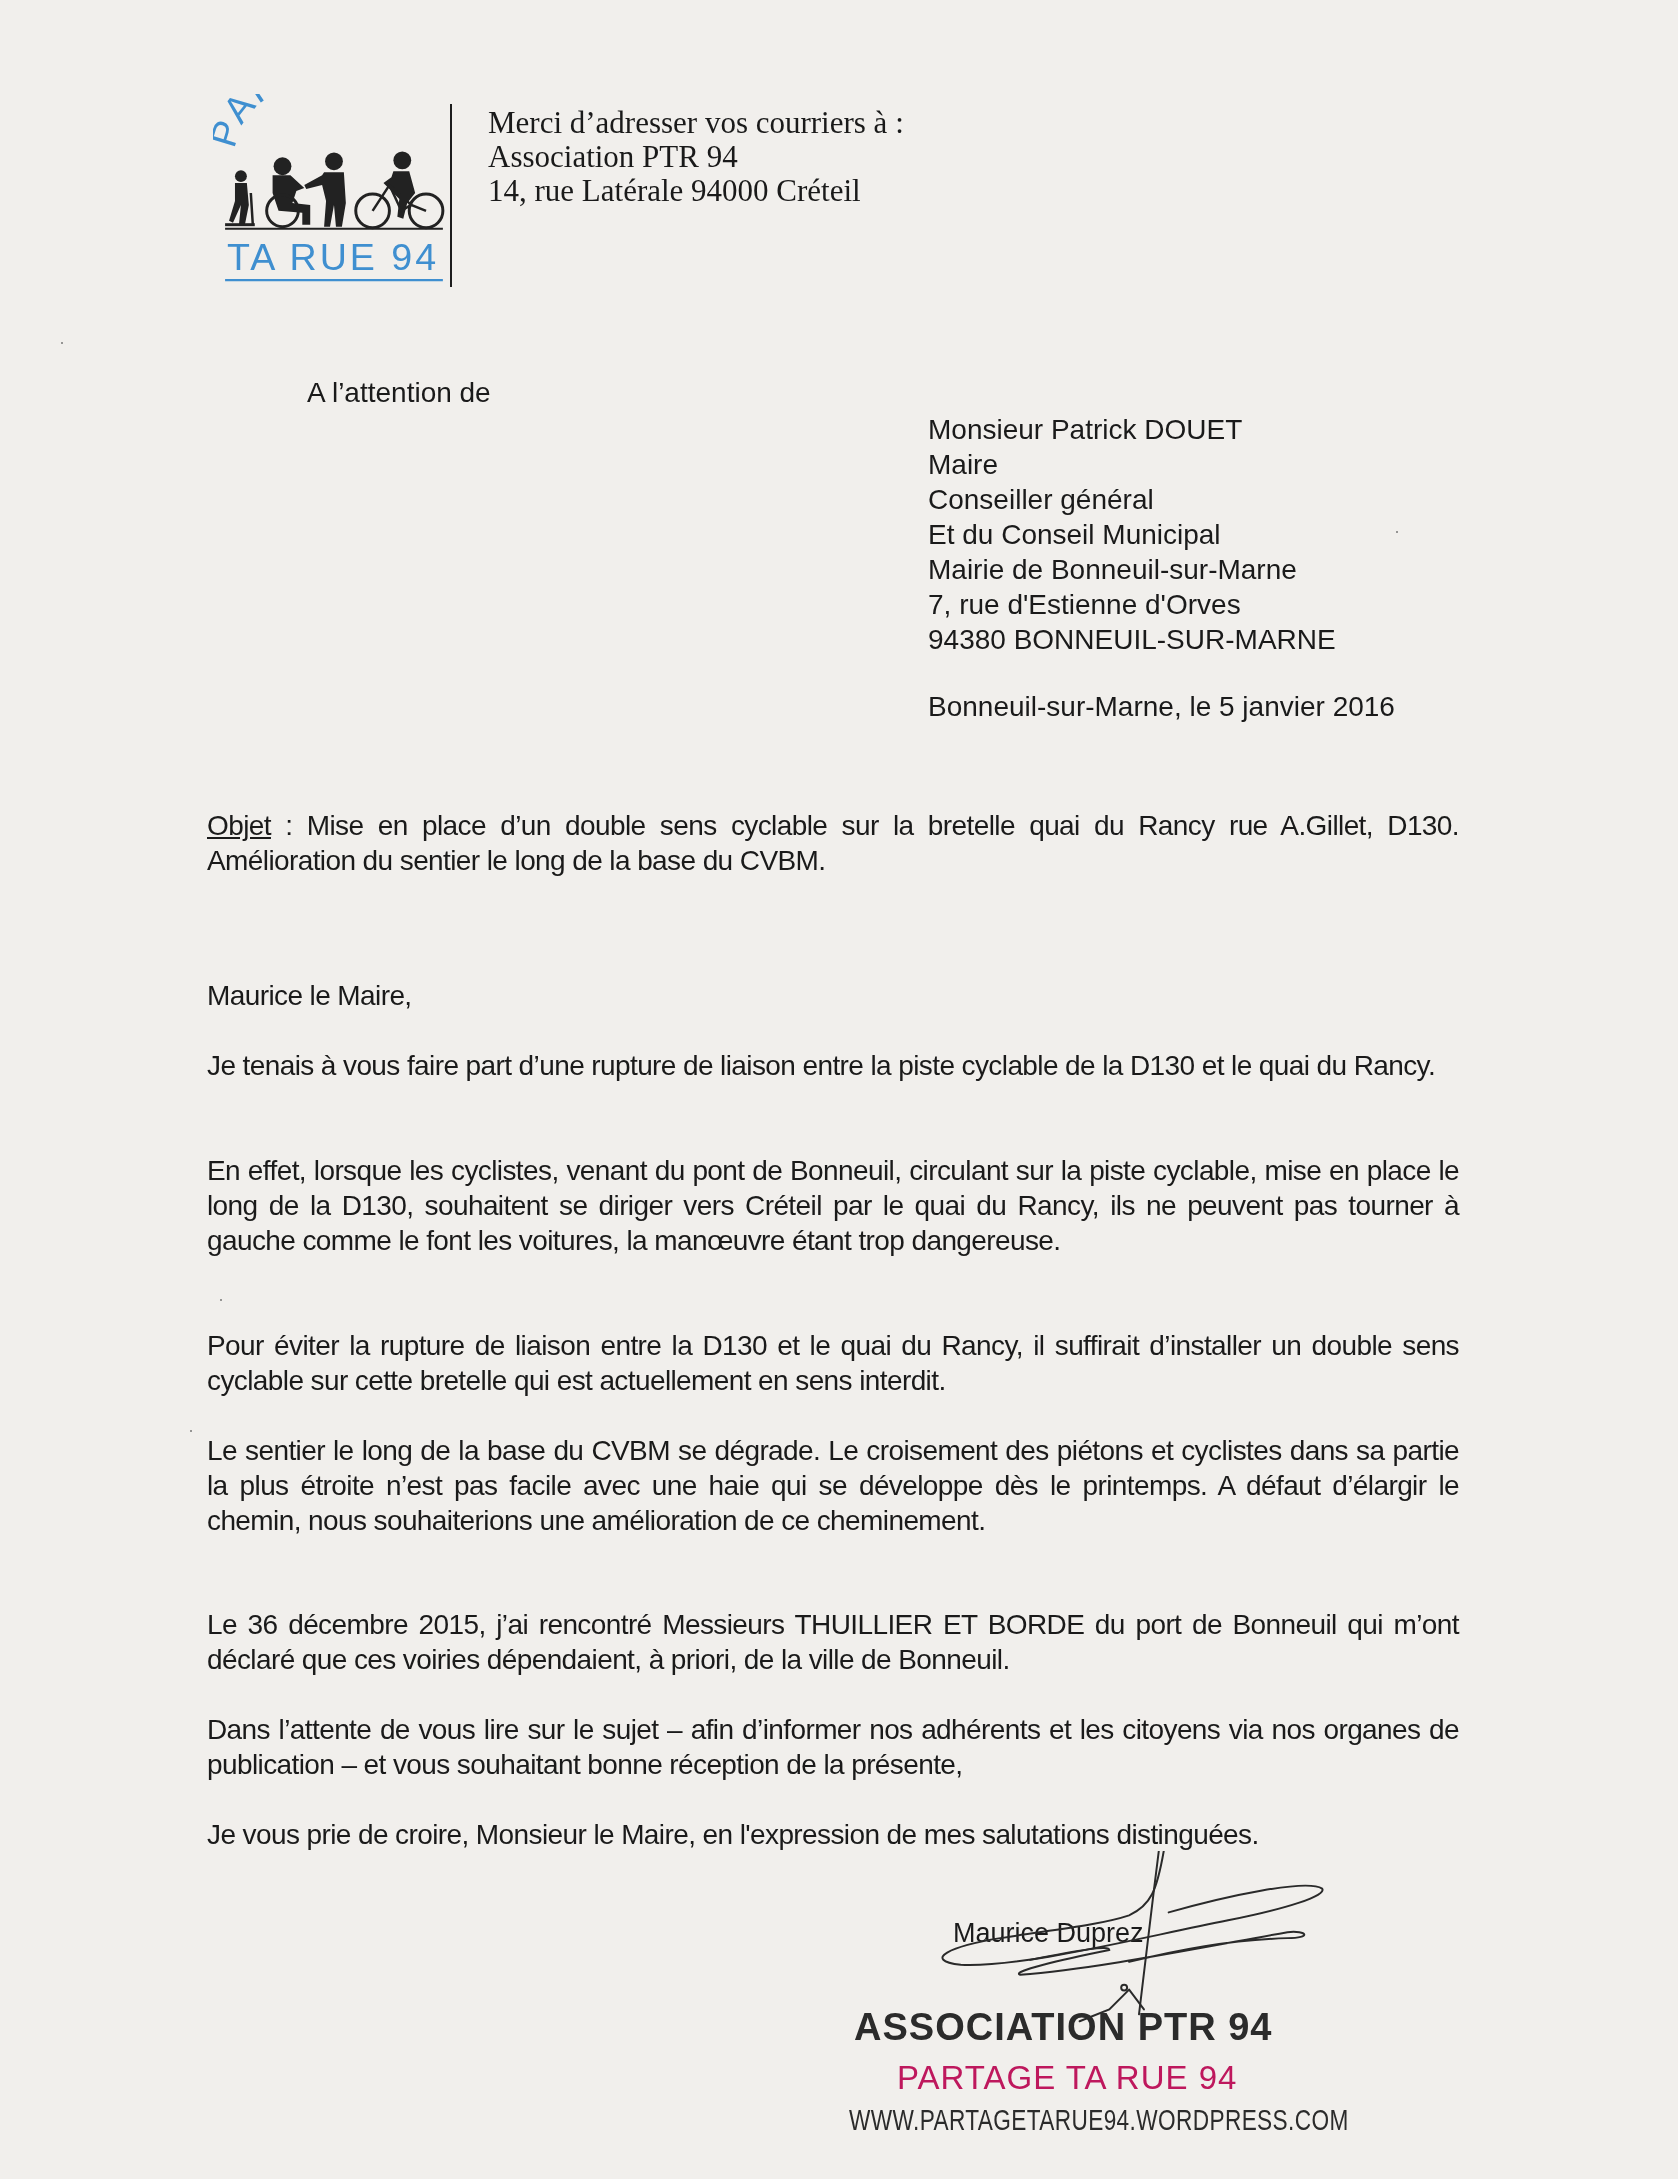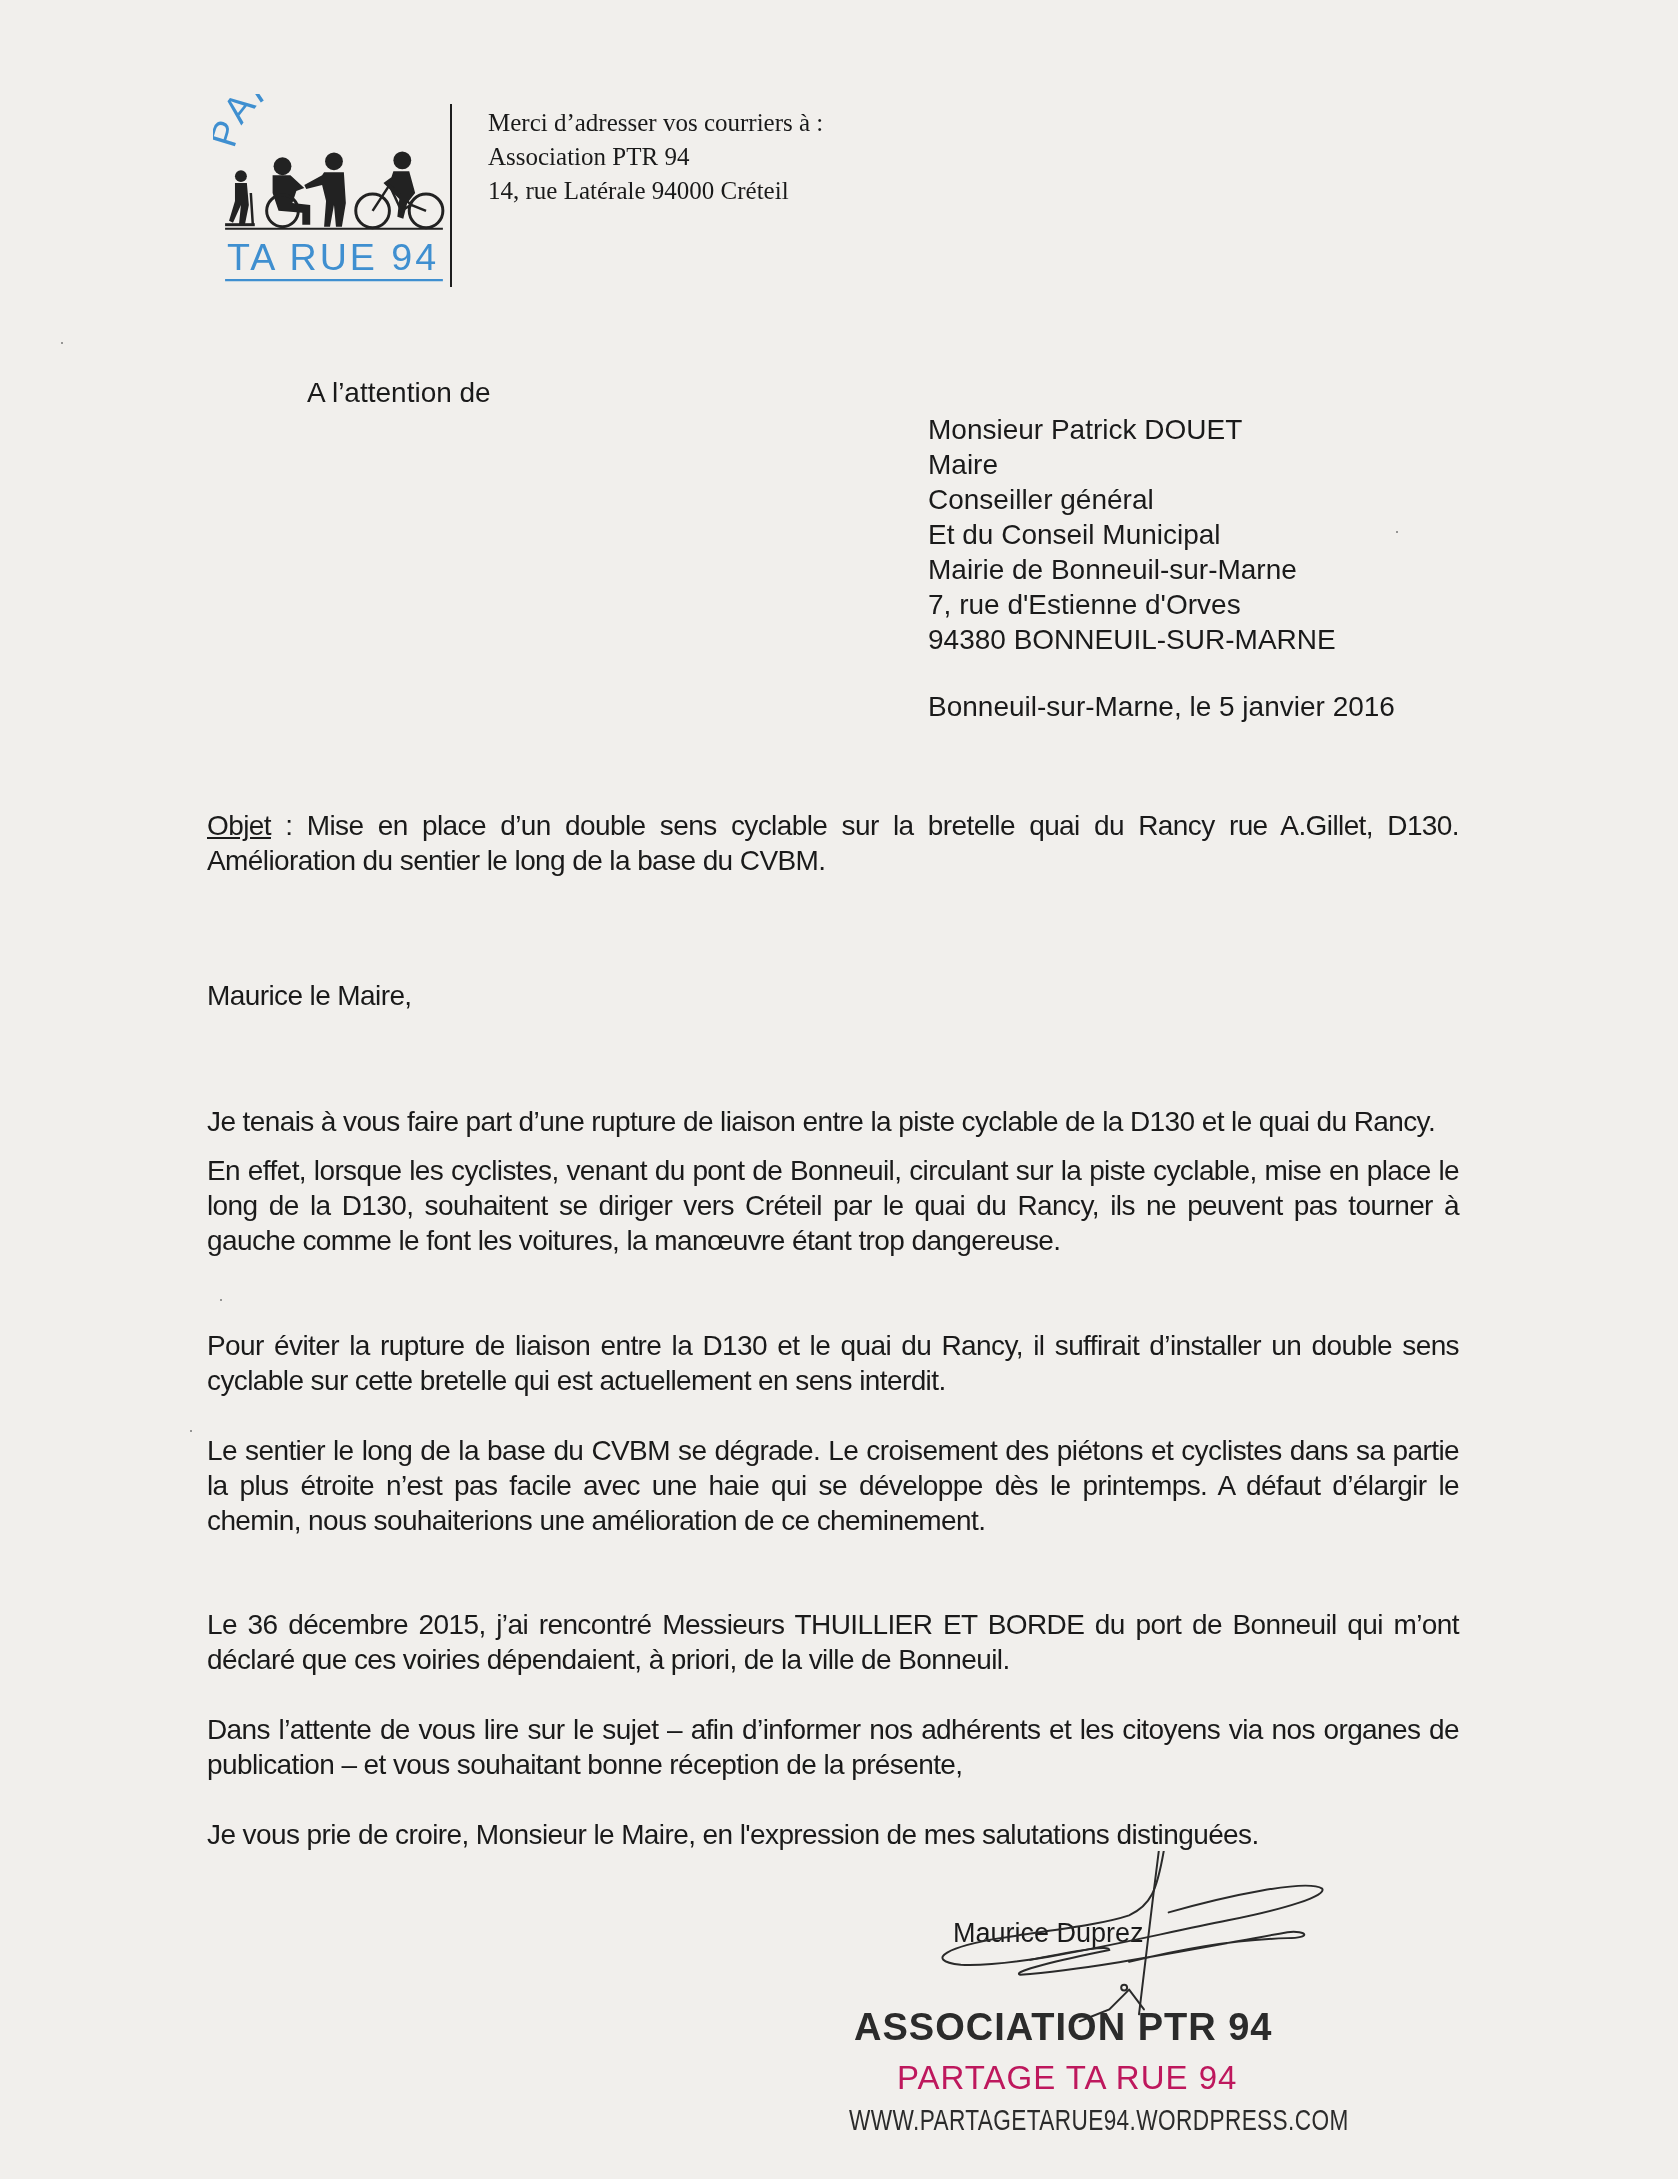--- a/index.html
+++ b/index.html
@@ -10,21 +10,21 @@
     overflow: hidden;
     color: #1a1a1a;
   }
   .abs { position: absolute; }
   .sans { font-family: "Liberation Sans", sans-serif; }
   .serif { font-family: "Liberation Serif", serif; }
 
   
   #logo { left: 213px; top: 94px; width: 238px; height: 198px; }
   #logo-divider { left: 450px; top: 104px; width: 2px; height: 183px; background: #1d1d1d; }
-  #return-address { left: 488px; top: 106px; font-size: 25px; line-height: 34px; }
+  #return-address { left: 488px; top: 106px; font-size: 31px; line-height: 34px; }
   #return-address div { white-space: nowrap; }
 
   
   #attention { left: 307px; top: 377px; font-size: 28px; }
 
   
   #recipient { left: 928px; top: 412px; font-size: 28px; line-height: 35px; }
   #recipient div { white-space: nowrap; }
   #letter-date { left: 928px; top: 691px; font-size: 28px; white-space: nowrap; }
 
@@ -32,21 +32,21 @@
   .body-text {
     position: absolute; left: 207px; width: 1252px;
     font-size: 28px; line-height: 35px;
     text-align: justify;
     letter-spacing: -0.6px;
     transform-origin: left top;
   }
   #subject { top: 808px; }
   #subject .label { text-decoration: underline; }
   #salutation { top: 978px; }
-  #para-1 { top: 1104px; }
+  #para-1 { top: 1048px; }
   #para-2 { top: 1153px; }
   #para-3 { top: 1328px; }
   #para-4 { top: 1433px; }
   #para-5 { top: 1607px; }
   #para-6 { top: 1712px; }
   #para-7 { top: 1817px; }
 
   
   #signature-scribble { left: 931px; top: 1851px; width: 416px; height: 198px; }
   #signer-name { left: 953px; top: 1918px; font-size: 27px; white-space: nowrap; }

